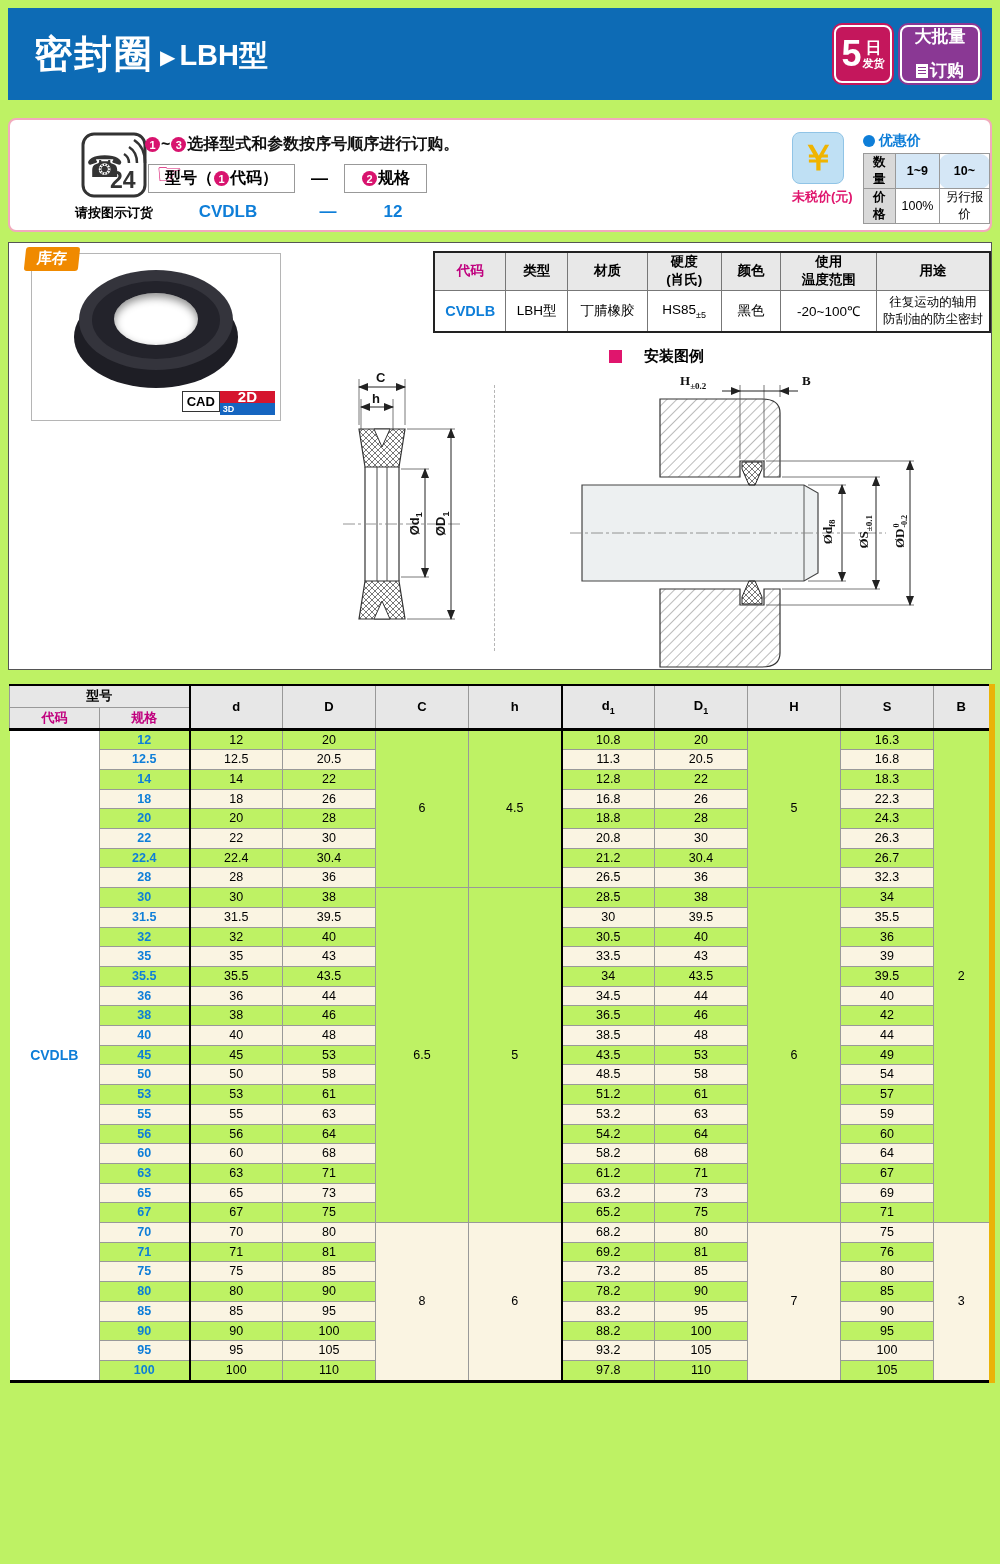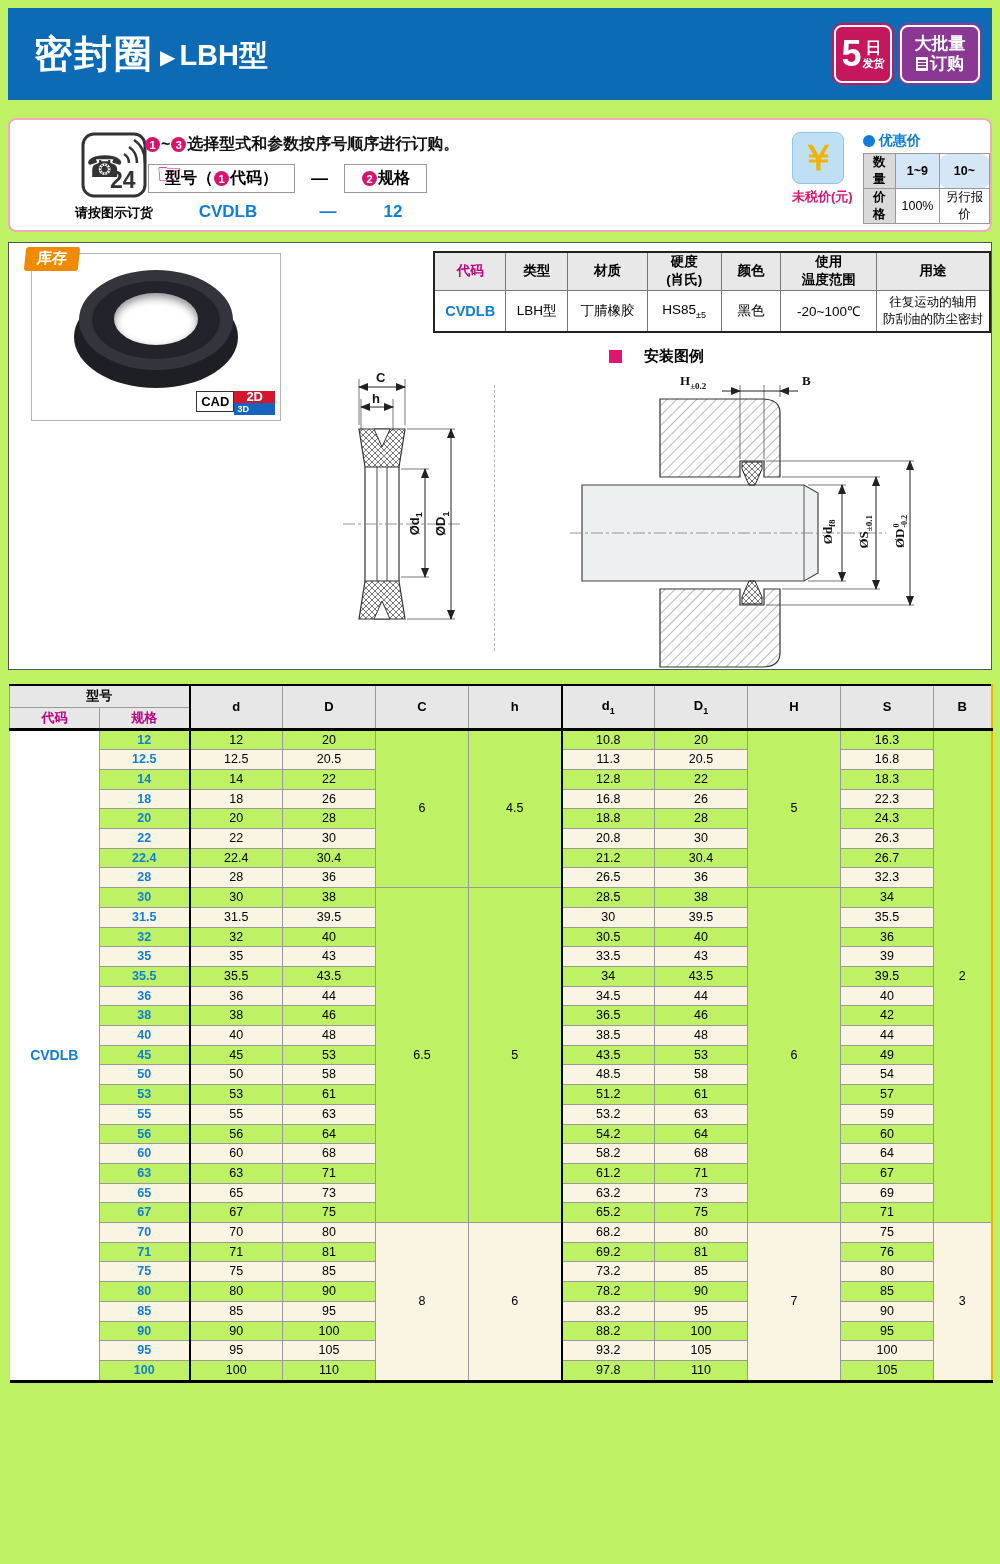--- a/index.html
+++ b/index.html
@@ -14,21 +14,21 @@
   .banner-title .t-arrow { font-size:20px; margin:6px 4px 0 6px; }
   .banner-title .t-sub { font-size:29px; font-weight:bold; margin-top:4px; }
   .badges { display:flex; gap:8px; }
   .badge-ship { width:58px; height:58px; background:#c4175c; border:2px solid #fff; box-shadow:0 0 0 2px #c4175c;
                 border-radius:8px; color:#fff; display:flex; align-items:center; justify-content:center; }
   .badge-ship .big { font-size:36px; font-weight:bold; line-height:1; }
   .badge-ship .col { display:flex; flex-direction:column; align-items:center; margin-left:1px; }
   .badge-ship .col .s1 { font-size:16px; font-weight:bold; line-height:1.1; }
   .badge-ship .col .s2 { font-size:11px; font-weight:bold; line-height:1.1; }
   .badge-bulk { width:80px; height:58px; background:#8a3894; border:2px solid #fff; box-shadow:0 0 0 2px #8a3894;
-                border-radius:8px; color:#fff; display:flex; flex-direction:column; align-items:center; justify-content:center; }
+                border-radius:8px; color:#fff; display:flex; flex-direction:column; align-items:center; justify-content:space-between; }
   .badge-bulk .l1 { font-size:17px; font-weight:bold; line-height:1.2; }
   .badge-bulk .l2 { font-size:17px; font-weight:bold; line-height:1.2; display:flex; align-items:center; gap:2px; }
   .doc-ic { width:12px; height:14px; background:#fff; display:inline-block; position:relative; }
   .doc-ic:before { content:""; position:absolute; left:2px; top:3px; width:8px; height:1.5px; background:#8a3894; box-shadow:0 3px 0 #8a3894, 0 6px 0 #8a3894; }
 
   
   .order-box { position:absolute; left:8px; top:118px; width:984px; height:114px; border:2px solid #f2aabd; border-radius:8px; background:#fff; }
   .phone-block { position:absolute; left:64px; top:12px; width:80px; text-align:center; }
   .phone-caption { font-size:13px; font-weight:bold; margin-top:2px; white-space:nowrap; }
   .hand { position:absolute; left:146px; top:36px; font-size:30px; color:#d8136e; }
@@ -63,21 +63,21 @@
   .photo-box { position:absolute; left:22px; top:10px; width:250px; height:168px; border:1px solid #b5b5b5; background:#fff; }
   .seal { position:absolute; left:42px; top:16px; width:164px; height:120px; }
   .seal .e { position:absolute; border-radius:50%; }
   .e1 { left:0; top:16px; width:164px; height:102px; background:#1e1e25; }
   .e2 { left:5px; top:0; width:154px; height:100px; background:#34343c; }
   .e3 { left:18px; top:11px; width:128px; height:78px; background:#23232b; }
   .e4 { left:40px; top:23px; width:84px; height:52px; background:#fff; box-shadow:inset 0 4px 8px rgba(0,0,0,.45); }
   .cad-badge { position:absolute; right:5px; bottom:5px; display:flex; align-items:flex-start; }
   .cad-txt { border:1px solid #333; background:#fff; font-size:13px; font-weight:bold; padding:2px 4px; }
   .cad-col { display:flex; flex-direction:column; }
-  .cad-2d { background:#d5152e; color:#fff; font-size:13px; font-weight:bold; padding:0 12px; line-height:12px; }
+  .cad-2d { background:#d5152e; color:#fff; font-size:15px; font-weight:bold; padding:0 18px; line-height:12px; }
   .cad-3d { background:#1565c0; color:#fff; font-size:9px; font-weight:bold; padding:0 3px; line-height:12px; }
 
   .spec-table { position:absolute; left:424px; top:8px; border-collapse:collapse; table-layout:fixed; }
   .spec-table th, .spec-table td { border:1px solid #777; text-align:center; }
   .spec-table { border:2px solid #222; }
   .spec-table th { background:#e8e8e8; font-size:13.5px; font-weight:bold; height:38px; white-space:pre-line; }
   .spec-table td { height:42px; font-size:13.5px; white-space:pre-line; }
   .spec-table .magenta { color:#c0007e; }
   .spec-table .blue { color:#0e7ed8; font-weight:bold; font-size:14.5px; }
 
@@ -88,21 +88,21 @@
 
   .ld { position:absolute; left:312px; top:126px; width:170px; height:296px; }
   .rd { position:absolute; left:545px; top:130px; width:440px; height:296px;font-family:Liberation Serif, serif; }
   .lab { position:absolute; font-size:13px; font-weight:bold; color:#111; white-space:nowrap; }
   .lab sub { font-size:9px; }
   .rot { transform:rotate(-90deg); transform-origin:center; }
   .tolstack { display:inline-flex; flex-direction:column; font-size:8px; line-height:8px; vertical-align:middle; margin-left:1px; }
 
   
   .size-table { position:absolute; left:9px; top:684px; border-collapse:collapse; table-layout:fixed; width:982px;
-                font-size:12.5px; border-top:2px solid #000; border-bottom:3px solid #000; border-right:2px solid #eab308; }
+                font-size:12.5px; border-top:2px solid #000; border-bottom:3px solid #000; border-right:6px solid #eab308; }
   .size-table th { background:#e7e7e7; border:1px solid #999; font-size:13px; font-weight:bold; height:22px; padding:0; }
   .size-table th.th-model { border-bottom:1px solid #999; }
   .size-table th.th-sub { border-bottom:3px solid #000; }
   .size-table th[rowspan] { border-bottom:3px solid #000; }
   .size-table th sub { font-size:9px; }
   .size-table .magenta { color:#c0007e; }
   .size-table tbody td { border:1px solid #999; text-align:center; height:18.7px; line-height:18.7px; padding:0; }
   .size-table tbody tr:nth-child(even) { background:#faf4e2; }
   .size-table td.spec-cell { color:#0e7ed8; font-weight:bold; }
   .size-table td.code-cell { color:#0e7ed8; font-weight:bold; font-size:14px; background:#fff;

